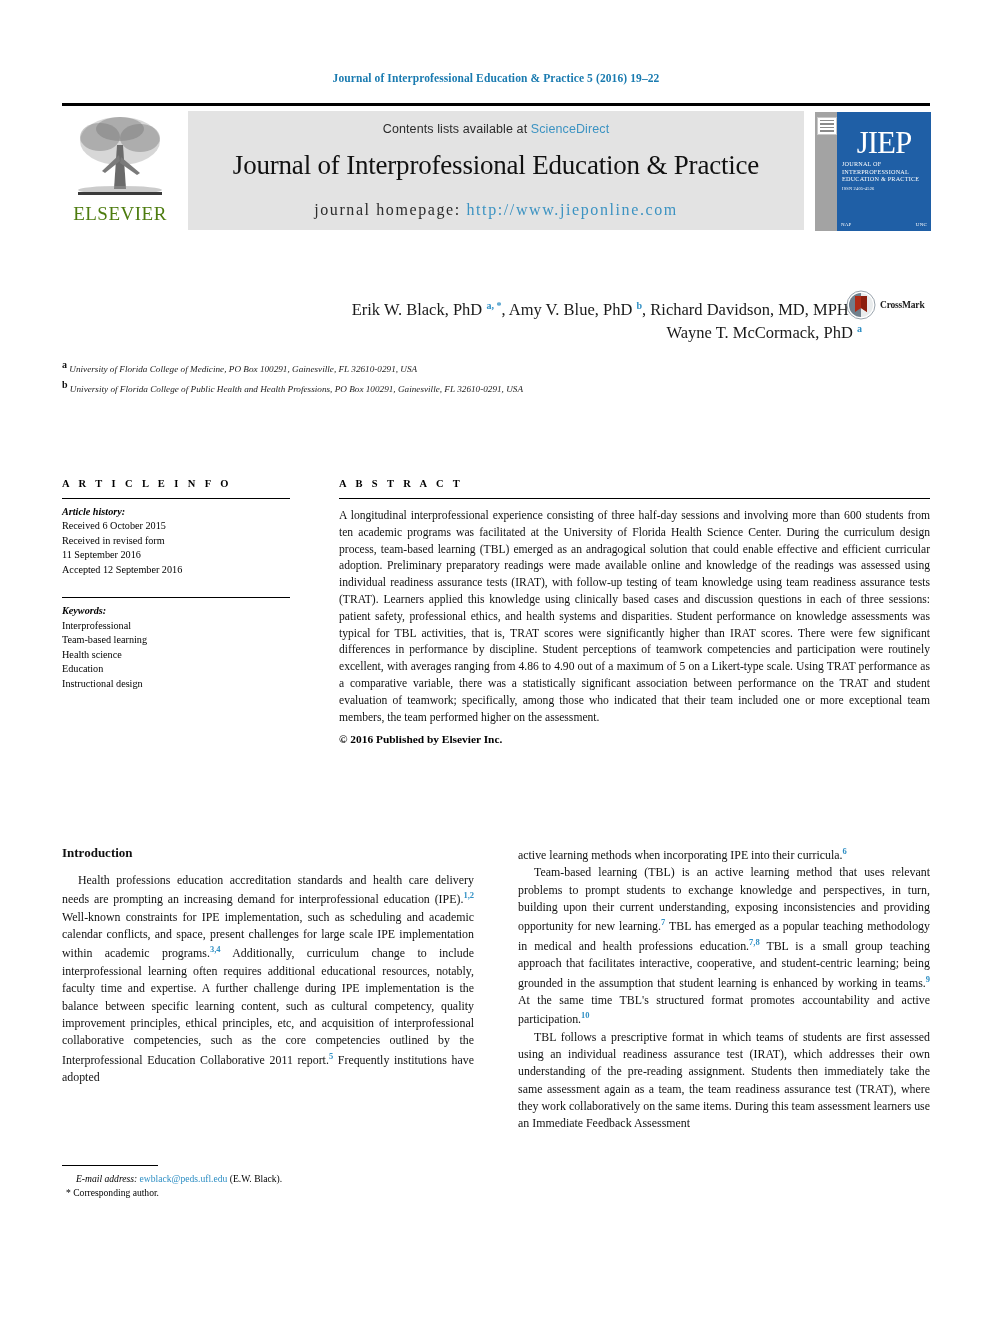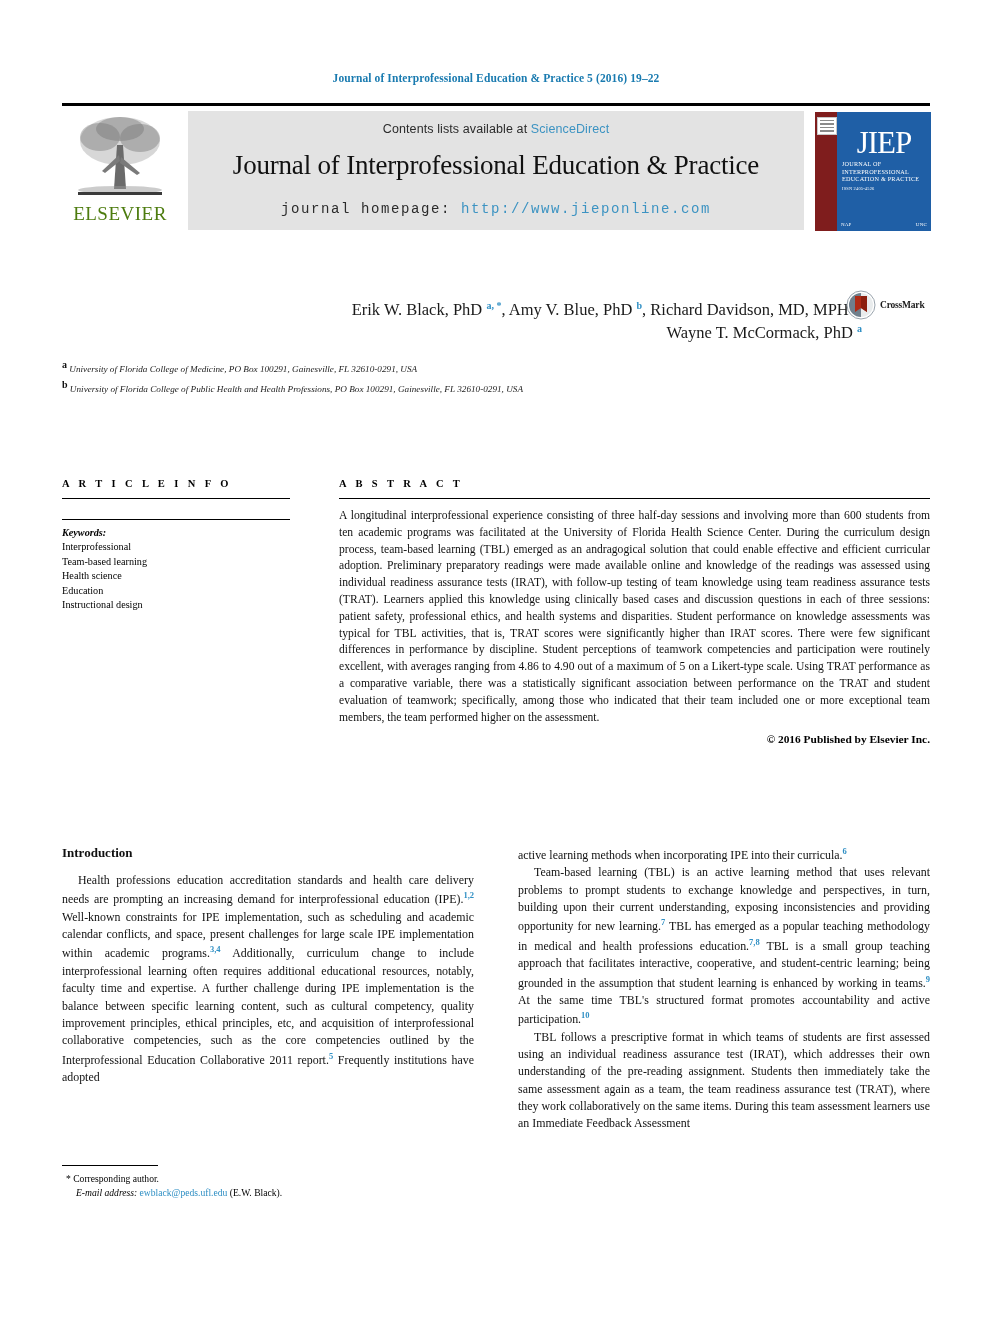--- a/index.html
+++ b/index.html
@@ -87,33 +87,33 @@
   .sd-link { color: #3c93c2; }
   .journal-name {
     font-family: "Liberation Serif", serif;
     font-size: 27px;
     color: #111;
     padding-top: 14px;
     letter-spacing: -.2px;
     white-space: nowrap;
   }
   .homepage-line {
-    font-family: Liberation Mono, monospace;
-    font-size: 14px;
+    font-family: Liberation Serif, serif;
+    font-size: 16px;
     color: #2b2b2b;
     letter-spacing: 1.6px;
     padding-top: 20px;
   }
   .homepage-url { color: #3c93c2; }
   .jiep-cover {
     position: absolute;
     left: 752px; top: 8px;
     width: 116px;
     height: 119px;
-    background: #7f1d1d;
+    background: #a3a3a3;
     border: 1px solid #ffffff;
   }
   .jiep-inner {
     position: absolute;
     left: 22px; top: 0;
     width: 94px;
     height: 119px;
     background: #1f5fa6;
     color: #fff;
     text-align: center;
@@ -263,21 +263,20 @@
   }
   .abstract-body {
     font-size: 11.6px;
     line-height: 1.45;
     text-align: justify;
     margin-top: 9px;
     color: #111;
     hyphens: none;
   }
   .copyright {
-    text-align: right;
     font-size: 11.4px;
     margin-top: 7px;
     font-weight: bold;
   }
 
   
   .body-cols {
     position: absolute;
     left: 62px; top: 845px;
     width: 868px;
@@ -425,20 +424,27 @@
         <span>University of Florida College of Public Health and Health Professions, PO Box 100291, Gainesville, FL 32610-0291, USA</span>
       </div>
     </div>
   </div>
 
   <div class="infoblock">
 
     <div class="col-info">
       <div class="hdr-label">A R T I C L E  I N F O</div>
       <div class="rule-thin"></div>
+      <div class="info-sec">
+        <span class="lbl">Article history:</span><br>
+        <span>Received 6 October 2015</span><br>
+        <span>Received in revised form</span><br>
+        <span>11 September 2016</span><br>
+        <span>Accepted 12 September 2016</span>
+      </div>
       <div class="rule-thin second"></div>
       <div class="info-sec">
         <span class="lbl">Keywords:</span><br>
         <span>Interprofessional</span><br>
         <span>Team-based learning</span><br>
         <span>Health science</span><br>
         <span>Education</span><br>
         <span>Instructional design</span>
       </div>
     </div>
@@ -467,24 +473,24 @@
         <p><span>Team-based learning (TBL) is an active learning method that uses relevant problems to prompt students to exchange knowledge and perspectives, in turn, building upon their current understanding, exposing inconsistencies and providing opportunity for new learning.</span><sup>7</sup><span> TBL has emerged as a popular teaching methodology in medical and health professions education.</span><sup>7,8</sup><span> TBL is a small group teaching approach that facilitates interactive, cooperative, and student-centric learning; being grounded in the assumption that student learning is enhanced by working in teams.</span><sup>9</sup><span> At the same time TBL's structured format promotes accountability and active participation.</span><sup>10</sup></p>
         <p>TBL follows a prescriptive format in which teams of students are first assessed using an individual readiness assurance test (IRAT), which addresses their own understanding of the pre-reading assignment. Students then immediately take the same assessment again as a team, the team readiness assurance test (TRAT), where they work collaboratively on the same items. During this team assessment learners use an Immediate Feedback Assessment</p>
       </div>
     </div>
 
   </div>
 
   <div class="footnote">
     <div class="fn-rule"></div>
     <div class="fn-line">
-      <span class="fn-star">*</span>
-      <span>Corresponding author.</span>
-    </div>
-    <div class="fn-line">
       <span class="fn-em">E-mail address:</span>
       <span class="fn-mail">ewblack@peds.ufl.edu</span>
       <span>(E.W. Black).</span>
     </div>
+    <div class="fn-line">
+      <span class="fn-star">*</span>
+      <span>Corresponding author.</span>
+    </div>
   </div>
 
 
 </div>
 
 </body></html>

